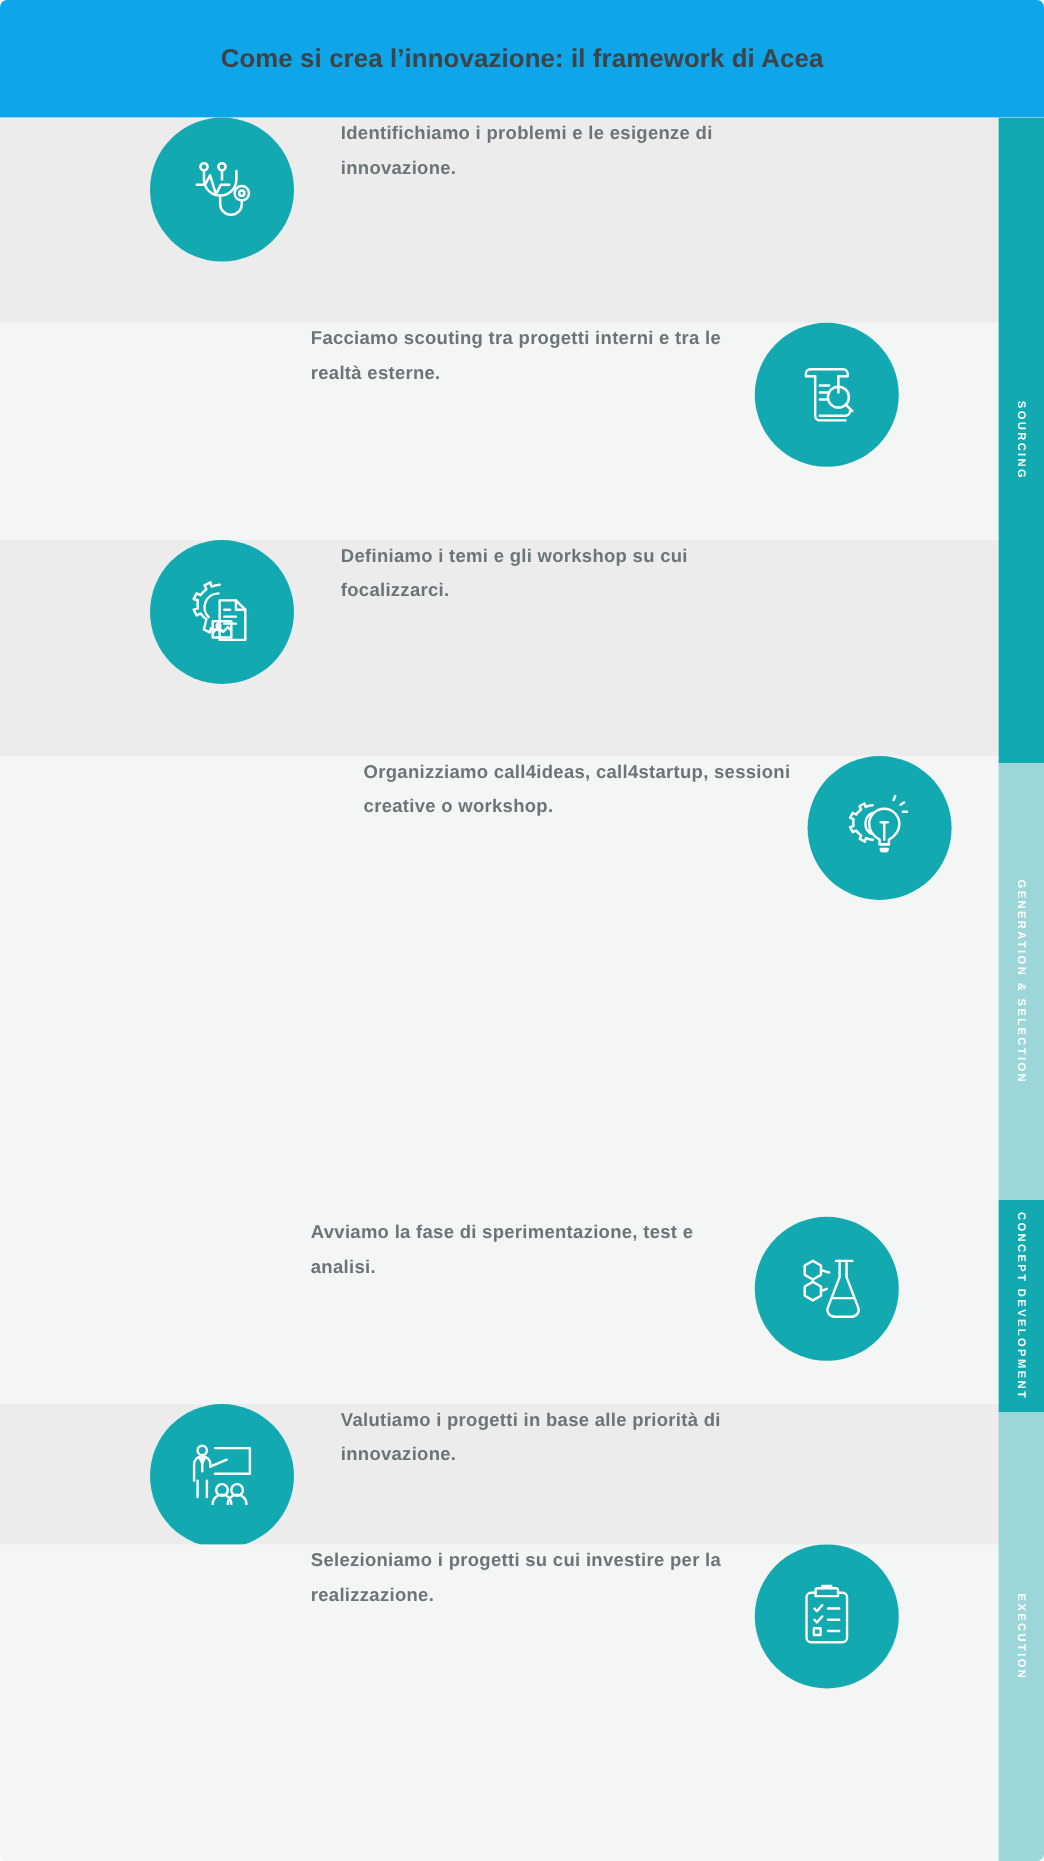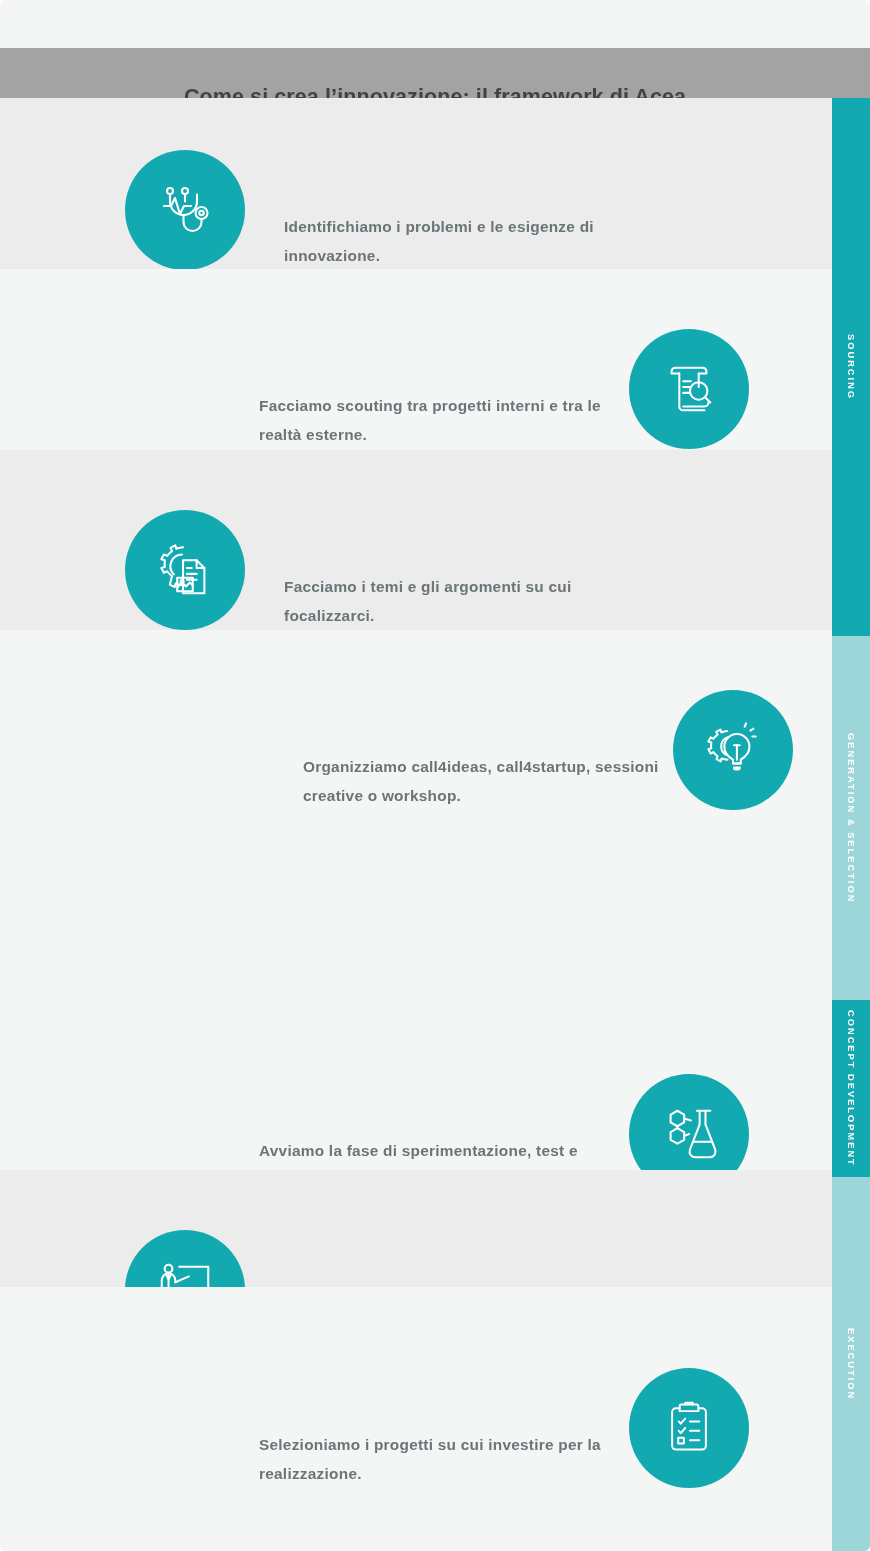--- a/index.html
+++ b/index.html
@@ -18,25 +18,24 @@
     background: #f4f6f5;
     border-radius: 6px;
   }
 
   
   .title-band {
     position: absolute;
     left: 0; top: 0;
     width: 870px;
     height: 98px;
-    background: #a3a3a3;
+    background: #0ea5e9;
     display: flex;
     align-items: center;
     justify-content: center;
-    margin-top: 48px;
   }
   .title-band h1 {
     margin: 0;
     font-size: 21.5px;
     font-weight: bold;
     letter-spacing: 0.1px;
     color: #3d4347;
     font-family: "Liberation Sans", sans-serif;
   }
 
@@ -55,21 +54,21 @@
     align-items: center;
   }
   .row.dark  { background: #ebeceb; }
   .row.light { background: #f4f6f5; }
 
   .row-inner {
     position: relative;
     width: 832px;
     height: 100%;
     display: flex;
-    align-items: flex-end;
+    align-items: flex-start;
   }
   .row.icon-left  .row-inner { flex-direction: row; }
   .row.icon-right .row-inner { flex-direction: row-reverse; }
 
   .icon-circle {
     flex: 0 0 auto;
     width: 120px;
     height: 120px;
     border-radius: 50%;
     background: #13a9b0;
@@ -175,21 +174,21 @@
             <path d="M30 8.5a23.5 23.5 0 0 0-7 1.6l-1-3.6-5 2.6 1.6 3.4a24 24 0 0 0-5 5l-3.4-1.6-2.6 5 3.6 1a23.5 23.5 0 0 0 0 7l-3.6 1 2.6 5 3.4-1.6a24 24 0 0 0 5 5L16.4 47l5 2.6 1-3.6a23.5 23.5 0 0 0 7 1.6"></path>
             <path d="M29 16a12 12 0 0 0-8.5 20.5"></path>
             <path d="M30 22h14l8 8v26H30z"></path>
             <path d="M44 22v8h8"></path>
             <path d="M34 30h5M34 36h10M34 42h10"></path>
             <path d="M24 40h16v14H24z"></path>
             <path d="M24 50l5-5 4 4 4-4 3 3"></path>
             <circle cx="29" cy="44" r="1.6"></circle>
           </svg>
         </div>
-        <div class="row-text">Facciamo i temi e gli argomenti su cui focalizzarci.</div>
+        <div class="row-text">Definiamo i temi e gli workshop su cui focalizzarci.</div>
       </div>
     </div>
 
     <div class="row light icon-right" style="top:532px;height:180px;margin-left:44px;">
       <div class="row-inner">
         <div class="icon-circle">
           <svg width="62" height="62" viewBox="0 0 64 64" fill="none" stroke="#ffffff" stroke-width="2.1" stroke-linecap="round" stroke-linejoin="round">
             <path d="M26 12.5a20 20 0 0 0-6 1.4l-1-3-4.3 2.3 1.4 2.9a20.5 20.5 0 0 0-4.3 4.3l-2.9-1.4-2.3 4.3 3 1a20 20 0 0 0 0 6l-3 1 2.3 4.3 2.9-1.4a20.5 20.5 0 0 0 4.3 4.3L15 41.4l4.3 2.3 1-3a20 20 0 0 0 6 1.4"></path>
             <path d="M26 19a10 10 0 0 0-1 18"></path>
             <path d="M32 42c-6-3.5-9-8-9-13.5A13 13 0 0 1 36 15.5a13 13 0 0 1 13 13c0 5.5-3 10-9 13.5v4H32z"></path>
@@ -234,20 +233,21 @@
             <path d="M15 17v11"></path>
             <path d="M13 17l2 4 2-4"></path>
             <path d="M22 24l14-6"></path>
             <path d="M26 8h30v22H26"></path>
             <circle cx="32" cy="44" r="5"></circle>
             <circle cx="45" cy="44" r="5"></circle>
             <path d="M24 56c0-4.5 3.6-8 8-8s8 3.5 8 8"></path>
             <path d="M37 56c0-4.5 3.6-8 8-8s8 3.5 8 8"></path>
           </svg>
         </div>
+        <div class="row-text">Valutiamo i progetti in base alle priorità di innovazione.</div>
       </div>
     </div>
 
     <div class="row light icon-right" style="top:1189px;height:201px;">
       <div class="row-inner">
         <div class="icon-circle">
           <svg width="60" height="60" viewBox="0 0 64 64" fill="none" stroke="#ffffff" stroke-width="2.1" stroke-linecap="round" stroke-linejoin="round">
             <path d="M22 11h-4a4 4 0 0 0-4 4v36a4 4 0 0 0 4 4h28a4 4 0 0 0 4-4V15a4 4 0 0 0-4-4h-4"></path>
             <path d="M24 7h16a2 2 0 0 1 2 2v5H22V9a2 2 0 0 1 2-2z"></path>
             <path d="M28 7V5h8v2"></path>

